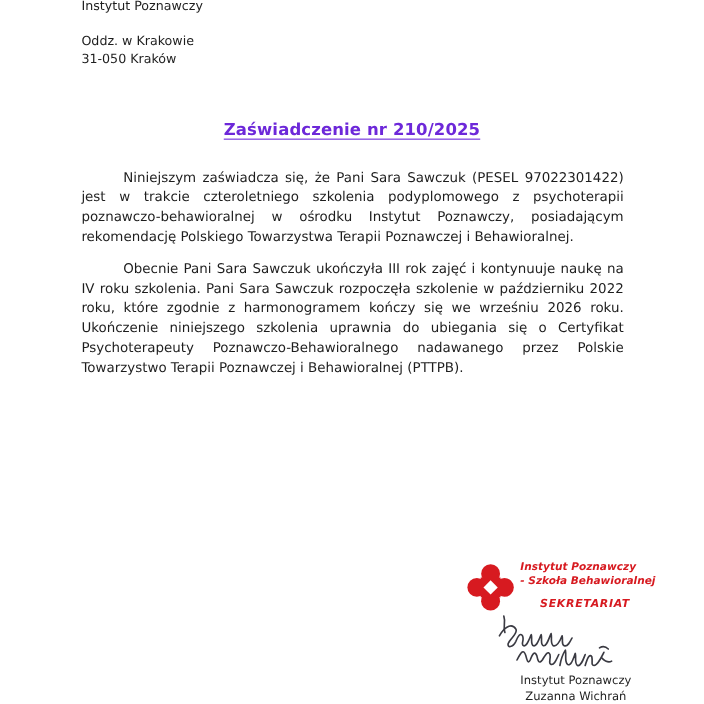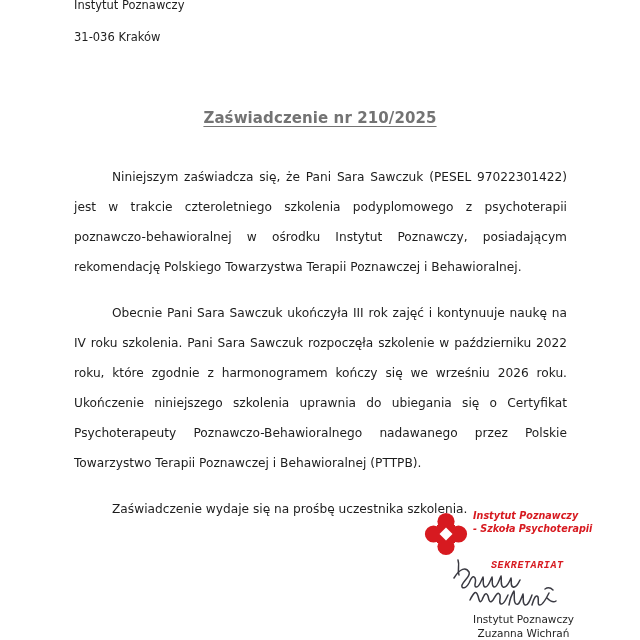--- a/index.html
+++ b/index.html
@@ -41,42 +41,42 @@
   
   .doc-title {
     position: absolute;
     left: 0;
     right: 0;
     top: 109px;
     text-align: center;
     font-size: 15px;
     font-weight: bold;
     letter-spacing: 0.1px;
-    color: #737373;
+    color: #6d28d9;
   }
   .doc-title span {
     text-decoration: underline;
     text-underline-offset: 3px;
   }
 
   
   .body-text {
     position: absolute;
     left: 74px;
     width: 493px;
     top: 146px;
     font-size: 12.2px;
     color: #1d1d1d;
   }
   .para {
     text-align: justify;
     text-justify: inter-word;
     text-indent: 38px;
-    line-height: 30px;
-    margin: 16px 0 11px 0;
+    line-height: 18px;
+    margin: 6px 0 11px 0;
   }
   .para.last {
     text-align: left;
     margin-bottom: 0;
   }
 
   
   .stamp {
     position: absolute;
     left: 421px;
@@ -98,28 +98,27 @@
     color: #d71a20;
     font-size: 9.6px;
     font-weight: bold;
     font-style: italic;
     line-height: 12.5px;
     white-space: nowrap;
   }
   .stamp-sekretariat {
     position: absolute;
     left: 70px;
-    top: 52px;
+    top: 36px;
     color: #d71a20;
     font-size: 10px;
     font-weight: bold;
     font-style: italic;
     letter-spacing: 0.6px;
     white-space: nowrap;
-    font-family: Liberation Mono, monospace;
   }
 
   
   .signature {
     position: absolute;
     left: 452px;
     top: 558px;
     width: 130px;
     height: 58px;
   }
@@ -140,49 +139,49 @@
   }
 </style>
 </head>
 <body>
 
 <div class="page">
 
   <div class="letterhead">
     <div>Instytut Poznawczy</div>
     <div class="block-gap"></div>
-    <div>31-036 Kraków</div>
+    <div>Oddz. w Krakowie</div>
+    <div>31-050 Kraków</div>
   </div>
 
   <div class="doc-title">
     <span>Zaświadczenie nr 210/2025</span>
   </div>
 
   <div class="body-text">
     <p class="para">Niniejszym zaświadcza się, że Pani Sara Sawczuk (PESEL 97022301422) jest w trakcie czteroletniego szkolenia podyplomowego z psychoterapii poznawczo-behawioralnej w ośrodku Instytut Poznawczy, posiadającym rekomendację Polskiego Towarzystwa Terapii Poznawczej i Behawioralnej.</p>
     <p class="para">Obecnie Pani Sara Sawczuk ukończyła III rok zajęć i kontynuuje naukę na IV roku szkolenia. Pani Sara Sawczuk rozpoczęła szkolenie w październiku 2022 roku, które zgodnie z harmonogramem kończy się we wrześniu 2026 roku. Ukończenie niniejszego szkolenia uprawnia do ubiegania się o Certyfikat Psychoterapeuty Poznawczo-Behawioralnego nadawanego przez Polskie Towarzystwo Terapii Poznawczej i Behawioralnej (PTTPB).</p>
-    <p class="para last">Zaświadczenie wydaje się na prośbę uczestnika szkolenia.</p>
   </div>
 
   <div class="stamp">
     <div class="stamp-logo">
       <svg viewBox="0 0 44 44" width="44" height="44" aria-hidden="true">
         <g fill="#d71a20">
           <circle cx="22" cy="9.5" r="8.6"></circle>
           <circle cx="22" cy="34.5" r="8.6"></circle>
           <circle cx="9.5" cy="22" r="8.6"></circle>
           <circle cx="34.5" cy="22" r="8.6"></circle>
           <rect x="13" y="13" width="18" height="18"></rect>
         </g>
         <rect x="17.4" y="17.4" width="9.2" height="9.2" fill="#ffffff" transform="rotate(45 22 22)"></rect>
       </svg>
     </div>
     <div class="stamp-lines">
       <div>Instytut Poznawczy</div>
-      <div>- Szkoła Psychoterapii</div>
+      <div>- Szkoła Behawioralnej</div>
     </div>
     <div class="stamp-sekretariat">SEKRETARIAT</div>
   </div>
 
   <div class="signature">
     <svg viewBox="0 0 130 58" width="130" height="58" aria-hidden="true">
       <g fill="none" stroke="#3a3a42" stroke-width="1.5" stroke-linecap="round" stroke-linejoin="round">
 
         <path d="M6 2 C 8 8, 5 12, 7 17"></path>
 

